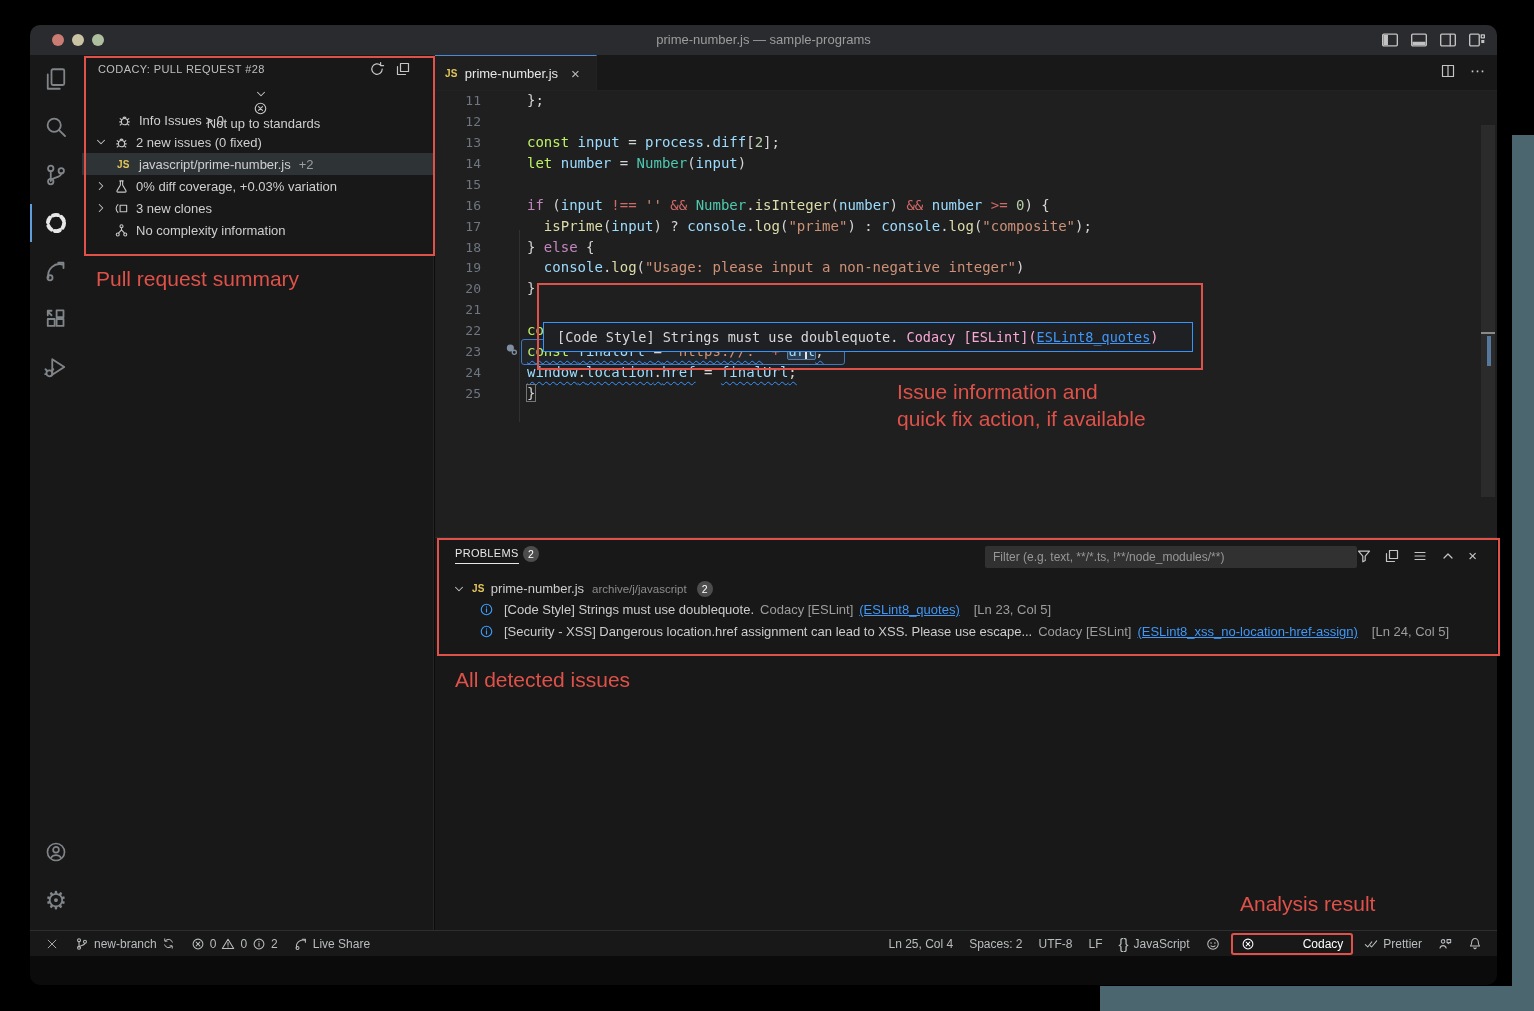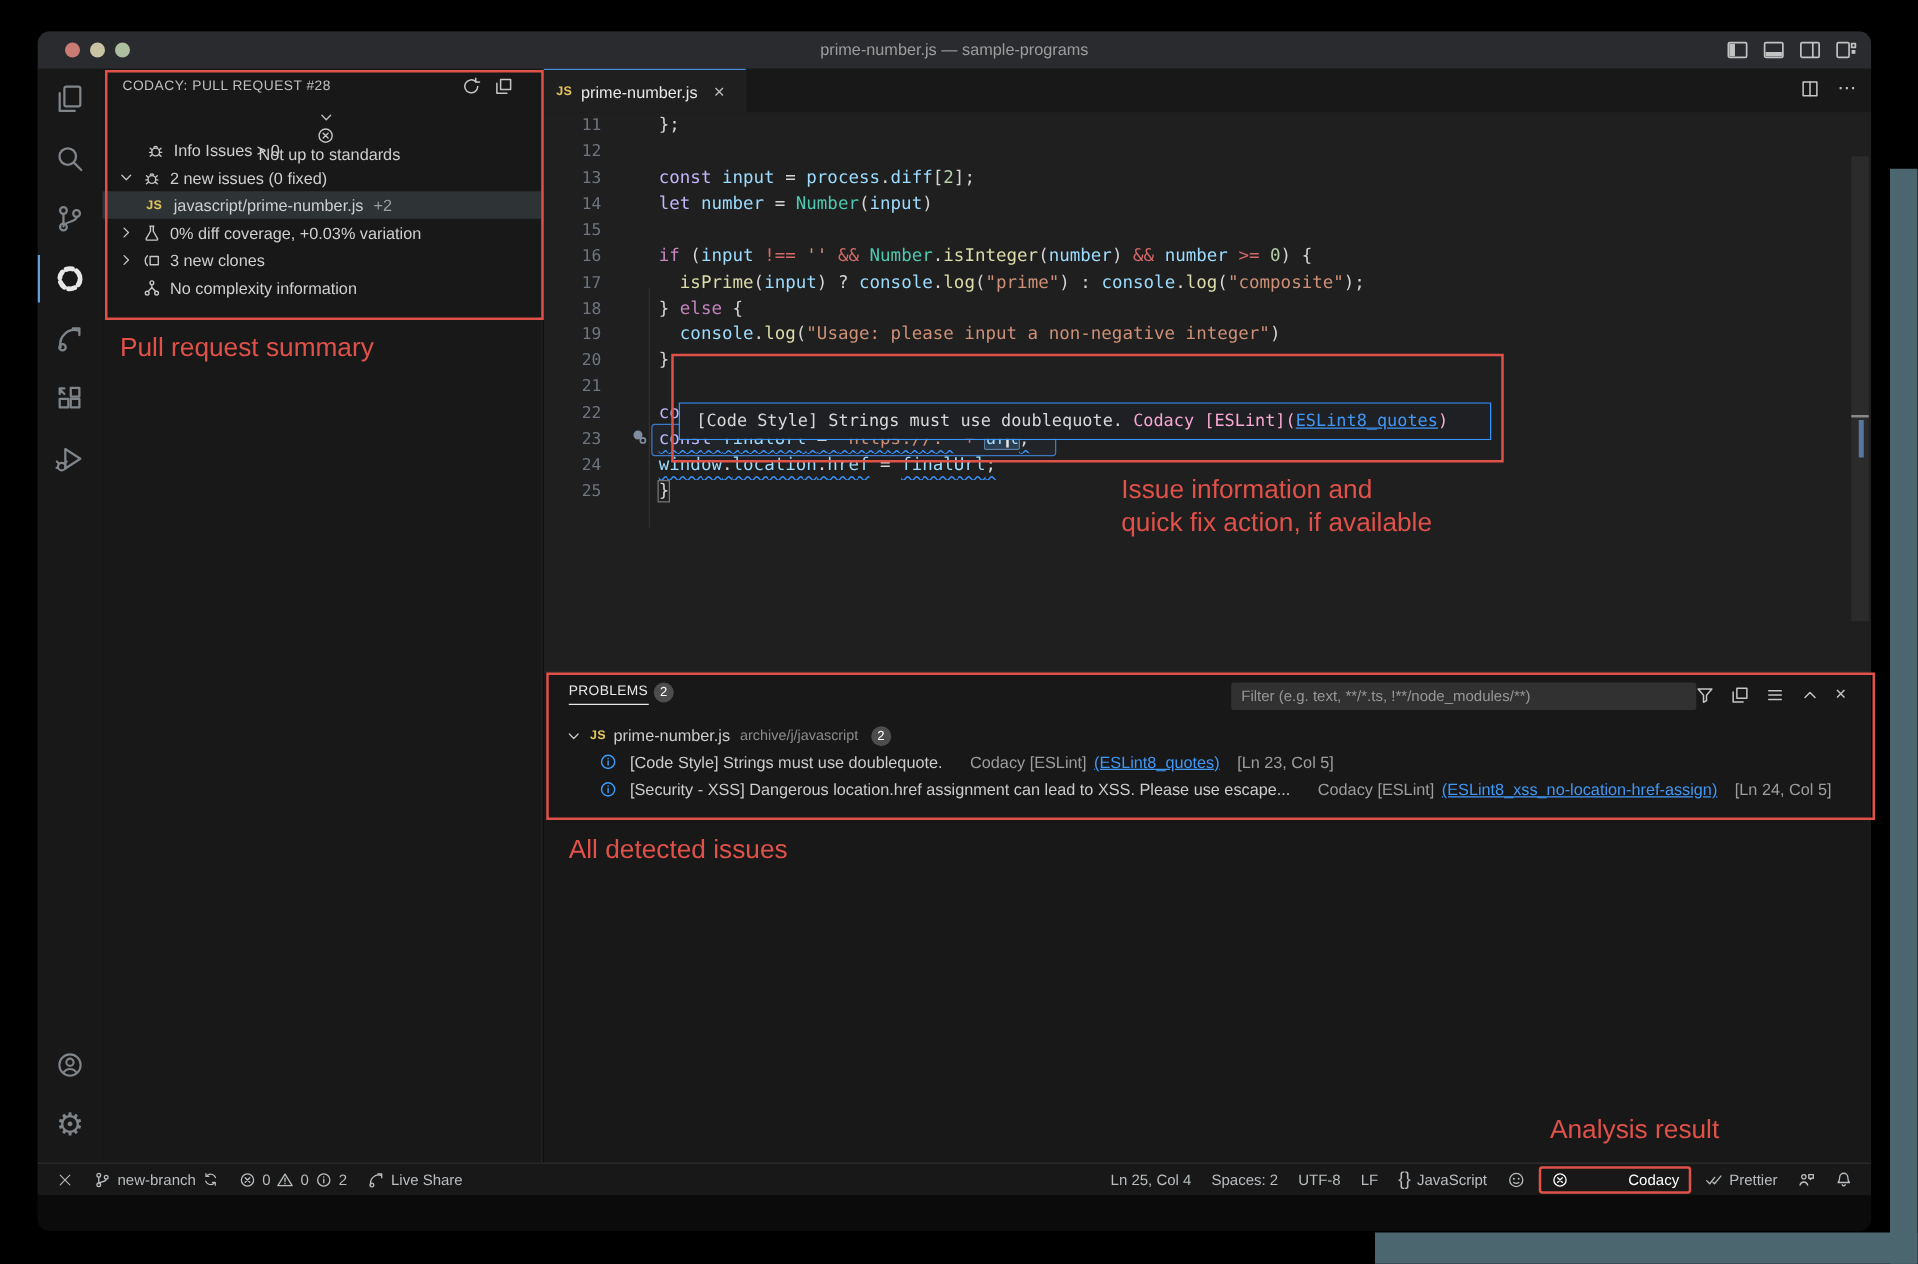--- a/index.html
+++ b/index.html
@@ -46,21 +46,21 @@
     display:flex;align-items:center;gap:7px;padding:0 10px;box-sizing:border-box;}
   #tab-label{font-size:13px;color:#e7e7e7;}
   #tab-close{color:#b9b9b9;font-size:15px;margin-left:6px;}
   #tab-actions{right:12px;top:8px;display:flex;gap:14px;color:#c5c5c5;font-size:15px;}
 
   
   #code{left:0;top:35px;width:1062px;height:447px;font-family:"DejaVu Sans Mono",monospace;font-size:14px;}
   .code-row{position:absolute;left:0;width:1040px;height:21px;line-height:21px;}
   .ln{position:absolute;left:6px;width:40px;text-align:right;color:#6e7681;font-size:13px;}
   .ct{position:absolute;left:92px;white-space:pre;color:#cccccc;}
-  .kw{color:#c4b5fd}.ctl{color:#c586c0}.var{color:#9cdcfe}.fn{color:#dcdcaa}.cls{color:#4ec9b0}
+  .kw{color:#bef264}.ctl{color:#c586c0}.var{color:#9cdcfe}.fn{color:#dcdcaa}.cls{color:#4ec9b0}
   .str{color:#ce9178}.num{color:#b5cea8}.op{color:#d16969}.pun{color:#d4d4d4}
   .sq{text-decoration:underline;text-decoration-style:wavy;text-decoration-color:#3794ff;text-decoration-thickness:1px;text-underline-offset:4px;}
   .whl{background:rgba(64,109,158,.35);outline:1px solid #5a7fa6;border-radius:1px;}
   .cursor{display:inline-block;width:1.5px;height:16px;background:#e6e6e6;vertical-align:-3px;}
   .bx{outline:1px solid #767676;}
   #indent-guide{left:84px;top:140px;width:1px;height:192px;background:#303030;}
   #range-box{left:86px;top:249px;width:322px;height:24px;border:1px solid #3e78c2;border-radius:3px;background:rgba(56,97,145,.10);}
   #gutter-fix{left:69px;top:252px;color:#7f8ea0;}
   
   #ov-slider{right:2px;top:35px;width:14px;height:372px;background:rgba(121,121,121,.14);}
@@ -85,21 +85,21 @@
   #filter-input{width:100%;height:100%;background:transparent;border:0;outline:0;color:#ccc;font-size:12px;padding:0 8px;box-sizing:border-box;font-family:"Liberation Sans",sans-serif;}
   #filter-input::placeholder{color:#979797;}
   #panel-toolbar{right:20px;top:10px;display:flex;gap:12px;color:#c5c5c5;}
   #file-row{left:0;top:40px;width:1062px;height:21px;display:flex;align-items:center;}
   #file-row .tr-chev{margin-left:17px;}
   #file-name{font-size:13px;color:#cccccc;margin-left:6px;}
   #file-path{font-size:11.5px;color:#8c8c8c;margin-left:8px;}
   #file-badge{margin-left:10px;}
   .issue-row{position:absolute;left:44px;height:21px;display:flex;align-items:center;gap:6px;white-space:nowrap;font-size:13px;}
   .issue-msg{color:#cccccc;margin-left:4px;}
-  .issue-src{color:#9d9d9d;margin-left:16px;}
+  .issue-src{color:#9d9d9d;margin-left:0;}
   .issue-link{color:#4097f5;text-decoration:underline;}
   .issue-loc{color:#9d9d9d;margin-left:8px;}
   .info-ic{color:#3b9eff;display:flex;}
 
   
   #statusbar{left:0;top:905px;width:1467px;height:26px;background:var(--bg-dark);border-top:1px solid #2e2e2e;
     display:flex;justify-content:space-between;align-items:center;padding:0 12px;box-sizing:border-box;
     font-size:12px;color:#b9bdbf;}
   .sb-group{display:flex;align-items:center;gap:10px;}
   .sb-item{display:flex;align-items:center;gap:5px;padding:0 3px;white-space:nowrap;}

